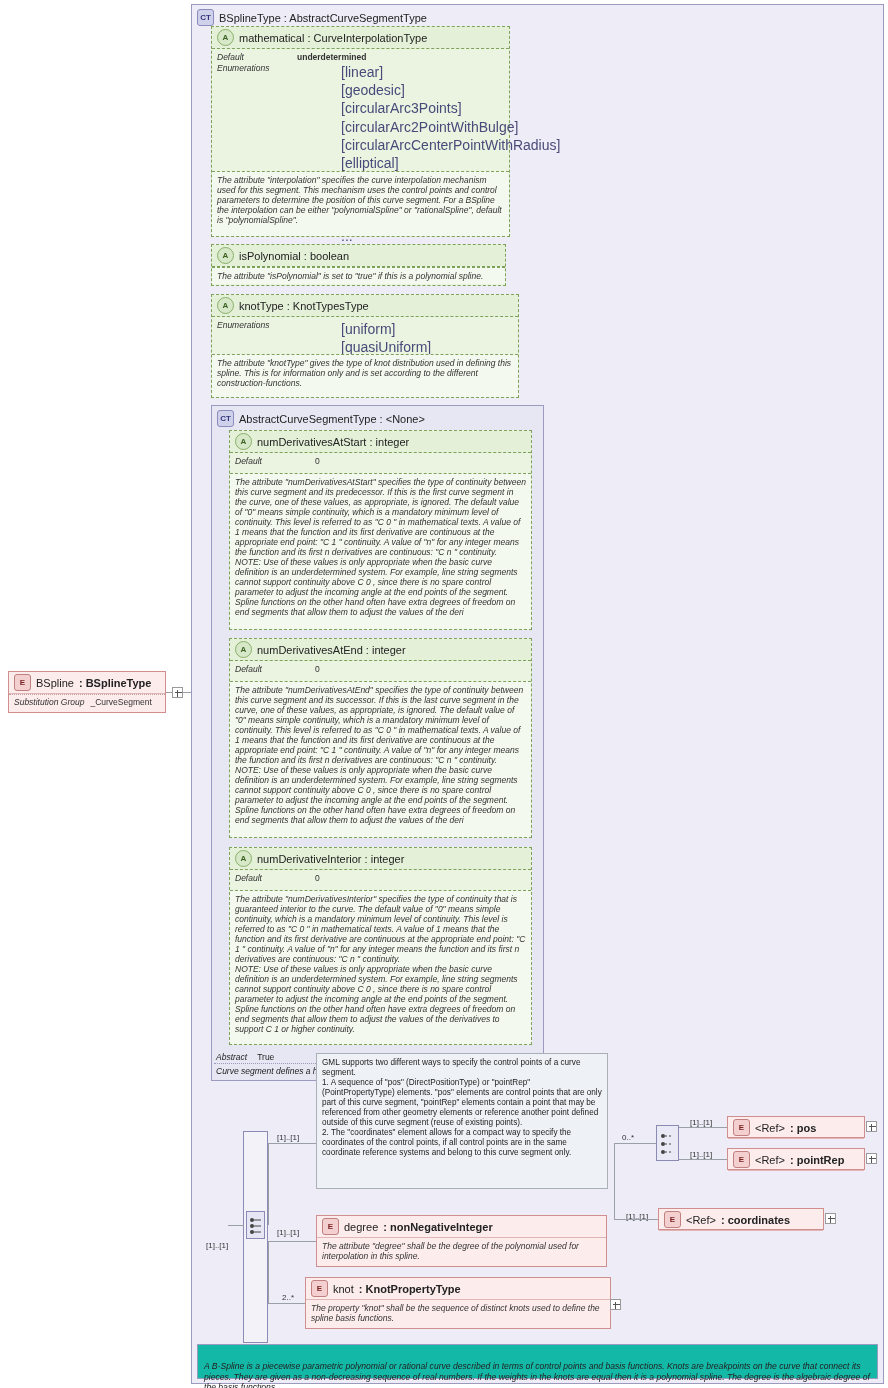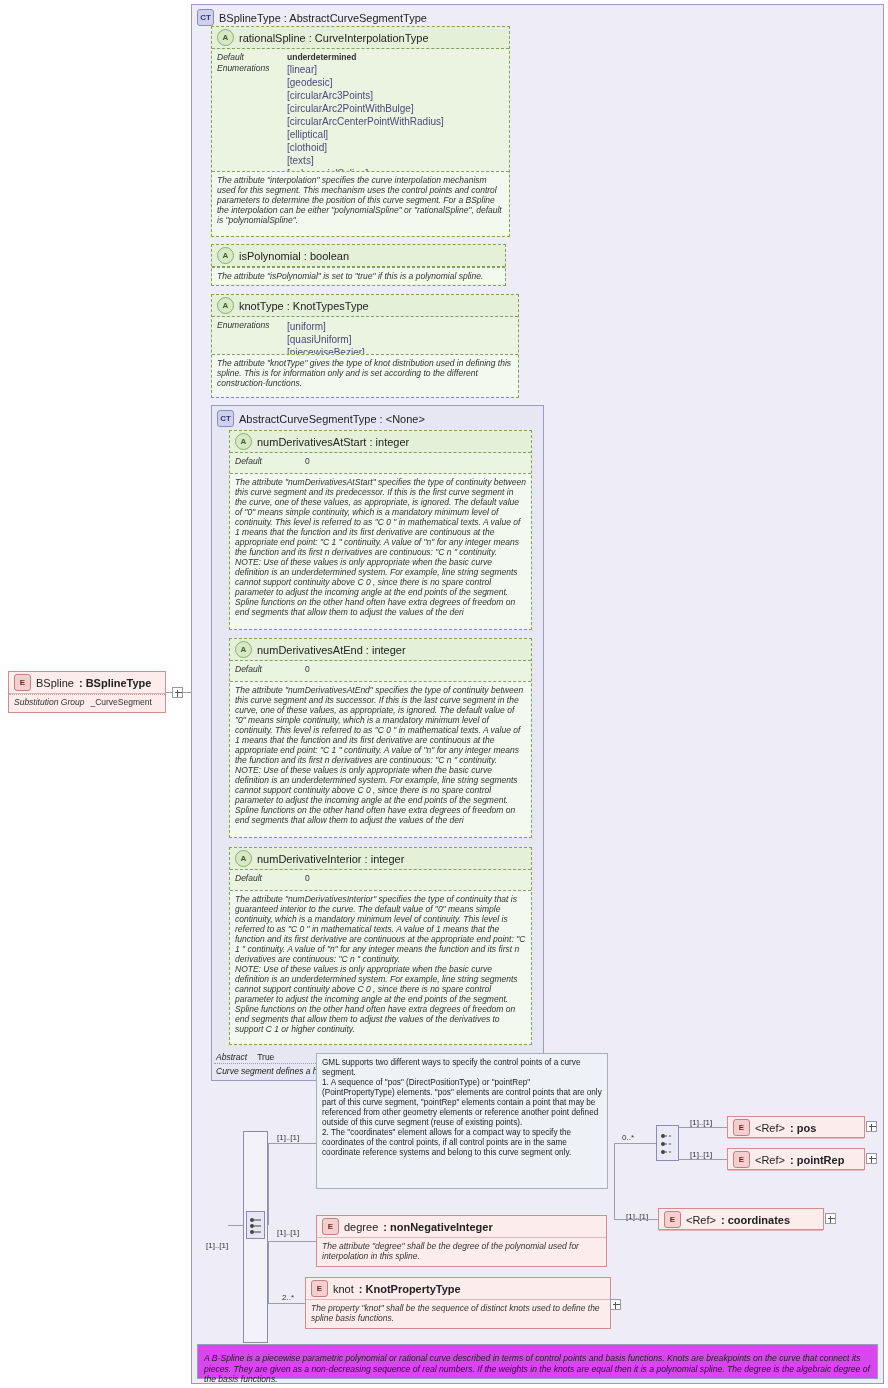--- a/index.html
+++ b/index.html
@@ -53,24 +53,24 @@
   .attr .body{padding:3px 5px;}
   .attr .docu{
     border-top:1px dashed #7fa25b;
     padding:3px 5px;
     font-style:italic;
     font-size:8.5px;
     line-height:1.18;
     color:#333;
     background:#f3f9ee;
   }
-  .kv{display:flex;gap:6px;font-size:8.5px;}
+  .kv{display:flex;gap:16px;font-size:8.5px;}
   .kv .k{font-style:italic;color:#333;width:64px;flex:none;}
   .kv .v{color:#333;}
-  .enum{font-size:10px;color:#4a4a7a;line-height:1.3;}
+  .enum{font-size:14px;color:#4a4a7a;line-height:1.3;margin-left:44px;}
 
   
   .elem{
     position:absolute;box-sizing:border-box;
     border:1px solid #d08e8e;
     background:#fdecec;
   }
   .elem>.hdr{border-bottom:1px solid #e2b6b6;}
   .elem .docu{
     padding:3px 5px;font-style:italic;font-size:8.5px;line-height:1.2;color:#333;
@@ -88,23 +88,23 @@
     position:absolute;box-sizing:border-box;
     border:1px solid #b5b5b5;
     background:#eef0f4;
     font-size:8.2px;line-height:1.22;color:#222;
     padding:4px 5px;
   }
 
   .legend{
     position:absolute;box-sizing:border-box;
     border:1px solid #9b9bc0;
-    background:#d946ef;
+    background:#14b8a6;
     font-style:italic;font-size:8.6px;line-height:1.25;
-    padding:8px 6px;color:#222;
+    padding:16px 6px;color:#222;
   }
 
   .multi{position:absolute;font-size:8px;color:#333;}
 
   
   .ln{position:absolute;background:#9aa0a6;}
   .lnh{height:1px;}
   .lnv{width:1px;}
 
   
@@ -154,21 +154,21 @@
     <span class="k">Substitution Group</span>
     <span class="v">_CurveSegment</span>
   </div>
 </div>
 <div class="ln lnh" style="left:166px;top:692px;width:25px;"></div>
 <div class="plus" style="left:172px;top:687px;"></div>
 
 <div class="attr" style="left:211px;top:26px;width:299px;height:211px;">
   <div class="hdr">
     <span class="badge a">A</span>
-    <span class="name">rationalSpline : CurveInterpolationType</span>
+    <span class="name">mathematical : CurveInterpolationType</span>
   </div>
   <div class="body">
     <div class="kv">
       <span class="k">Default</span>
       <span class="v" style="font-weight:bold">underdetermined</span>
     </div>
     <div class="kv" style="margin-top:1px;">
       <span class="k">Enumerations</span>
       <span class="enum">
         <span>[linear]</span><br>

